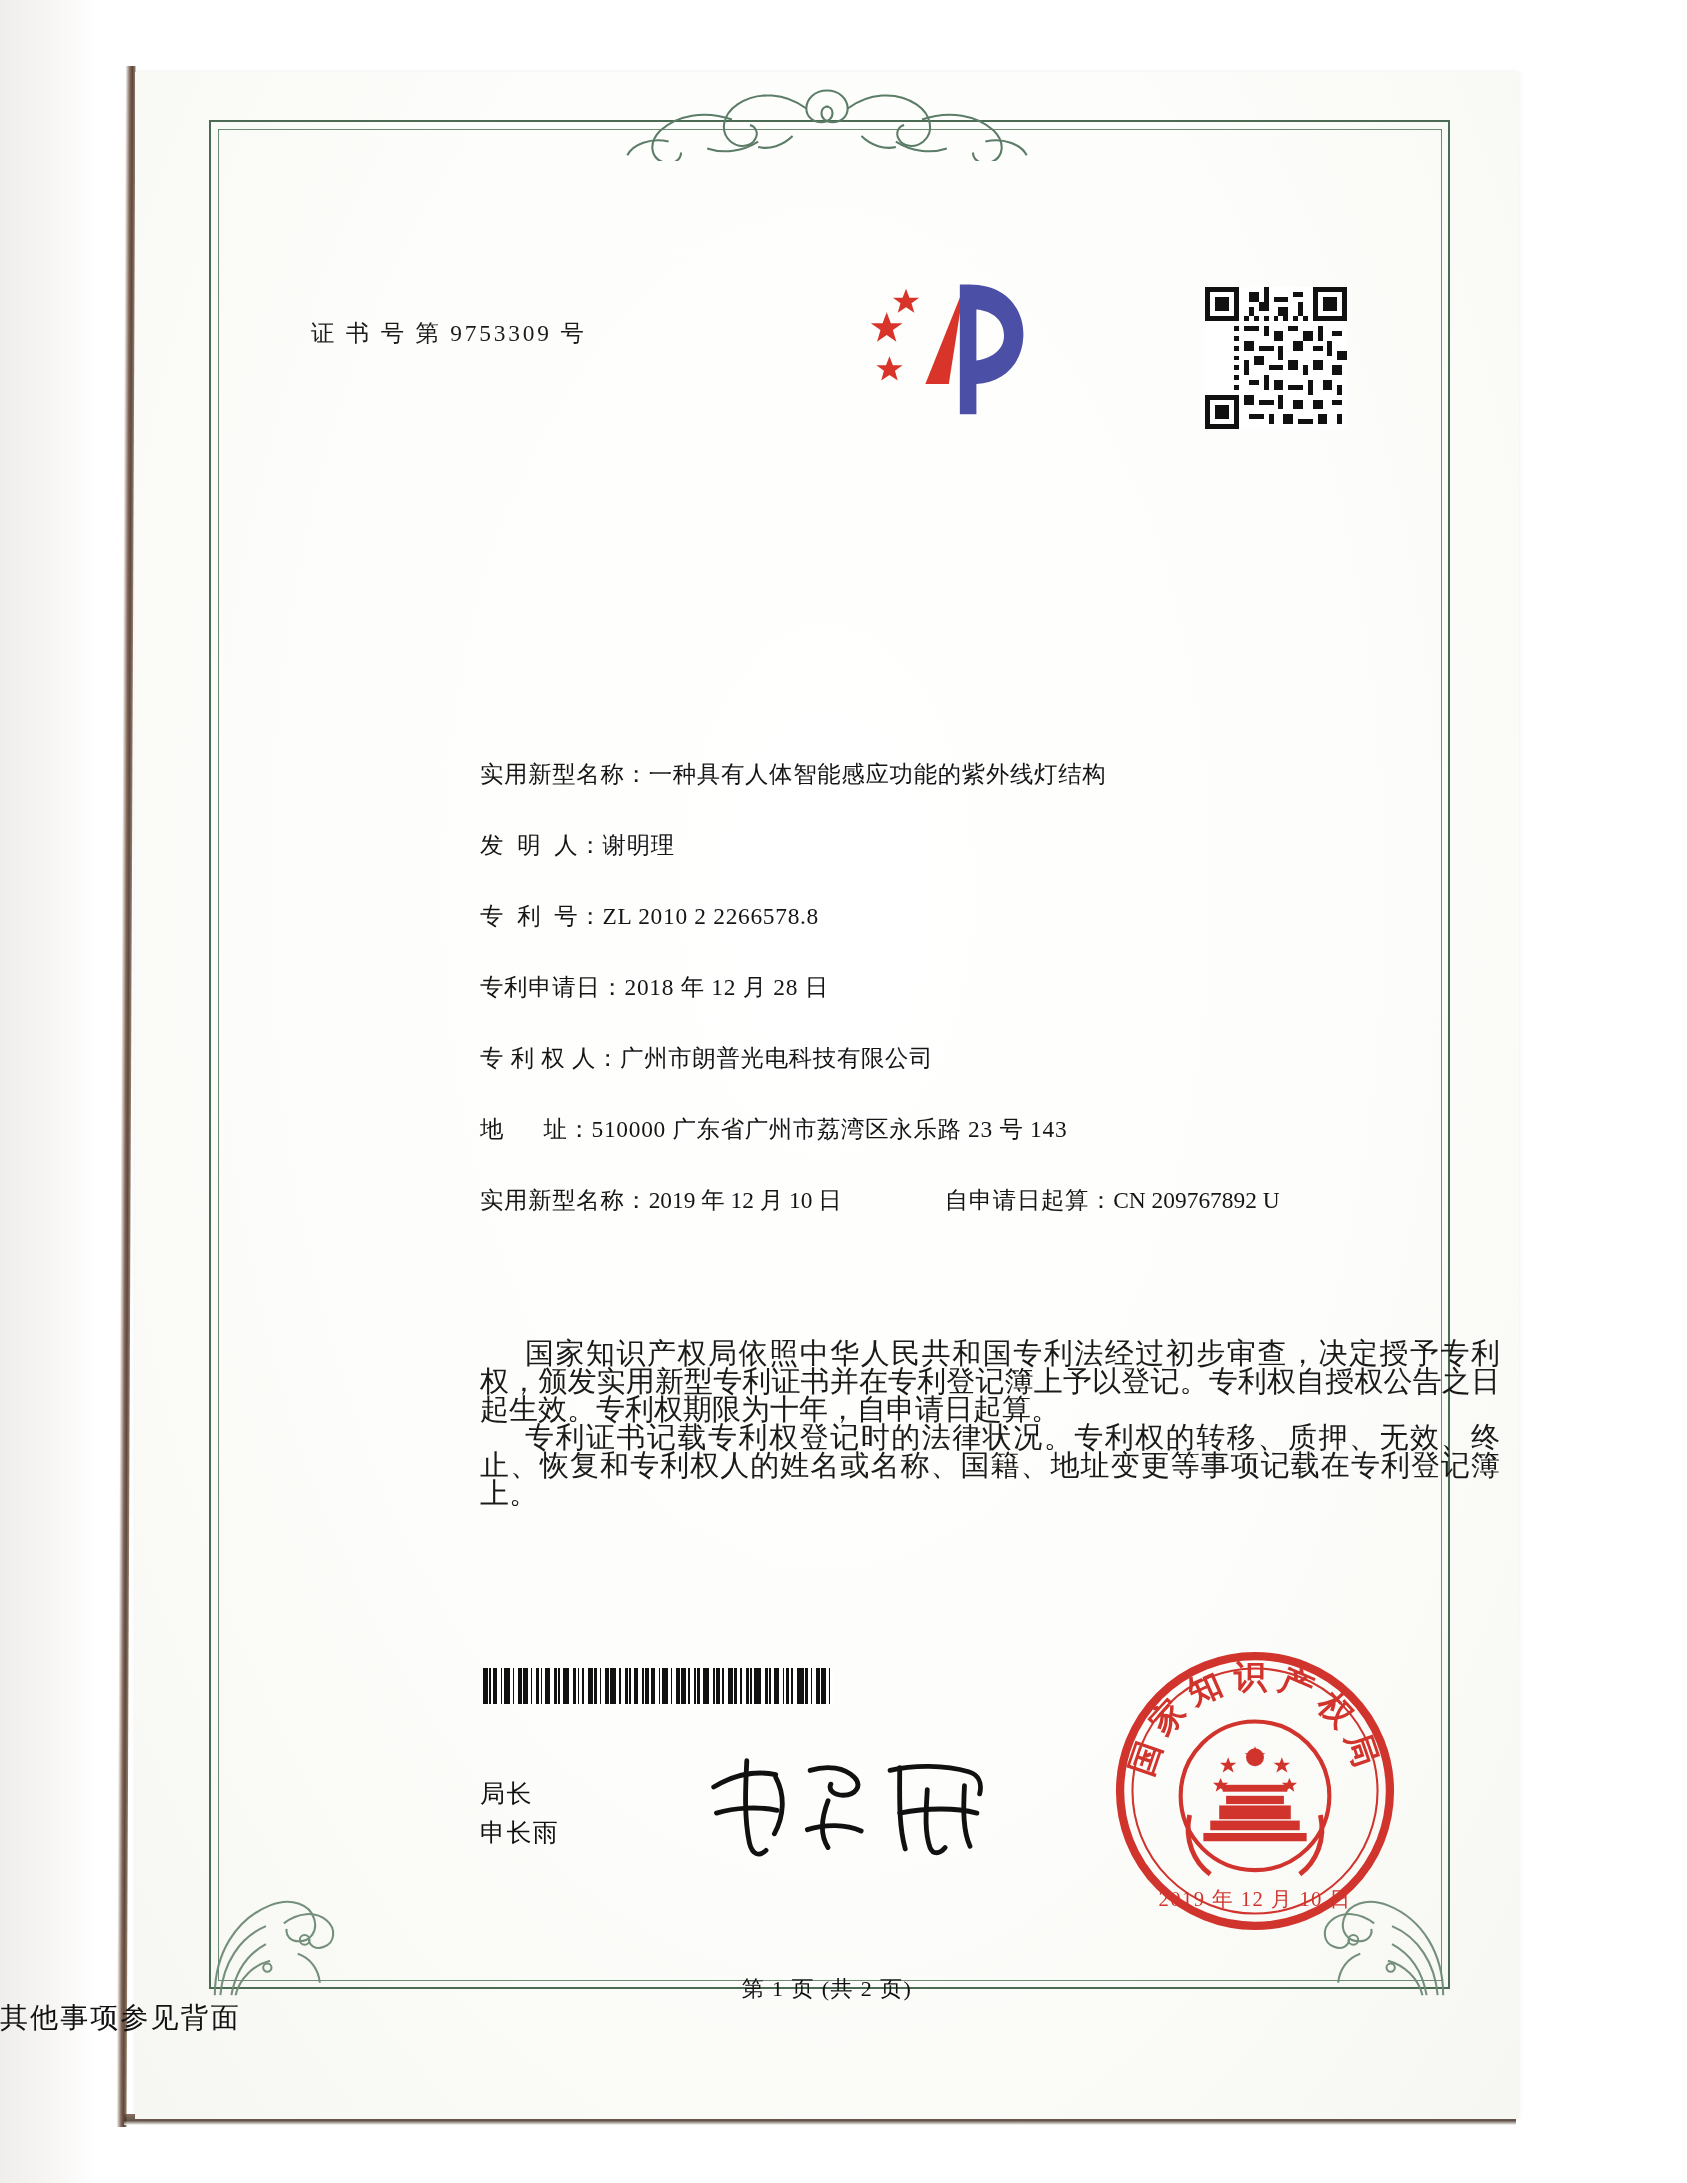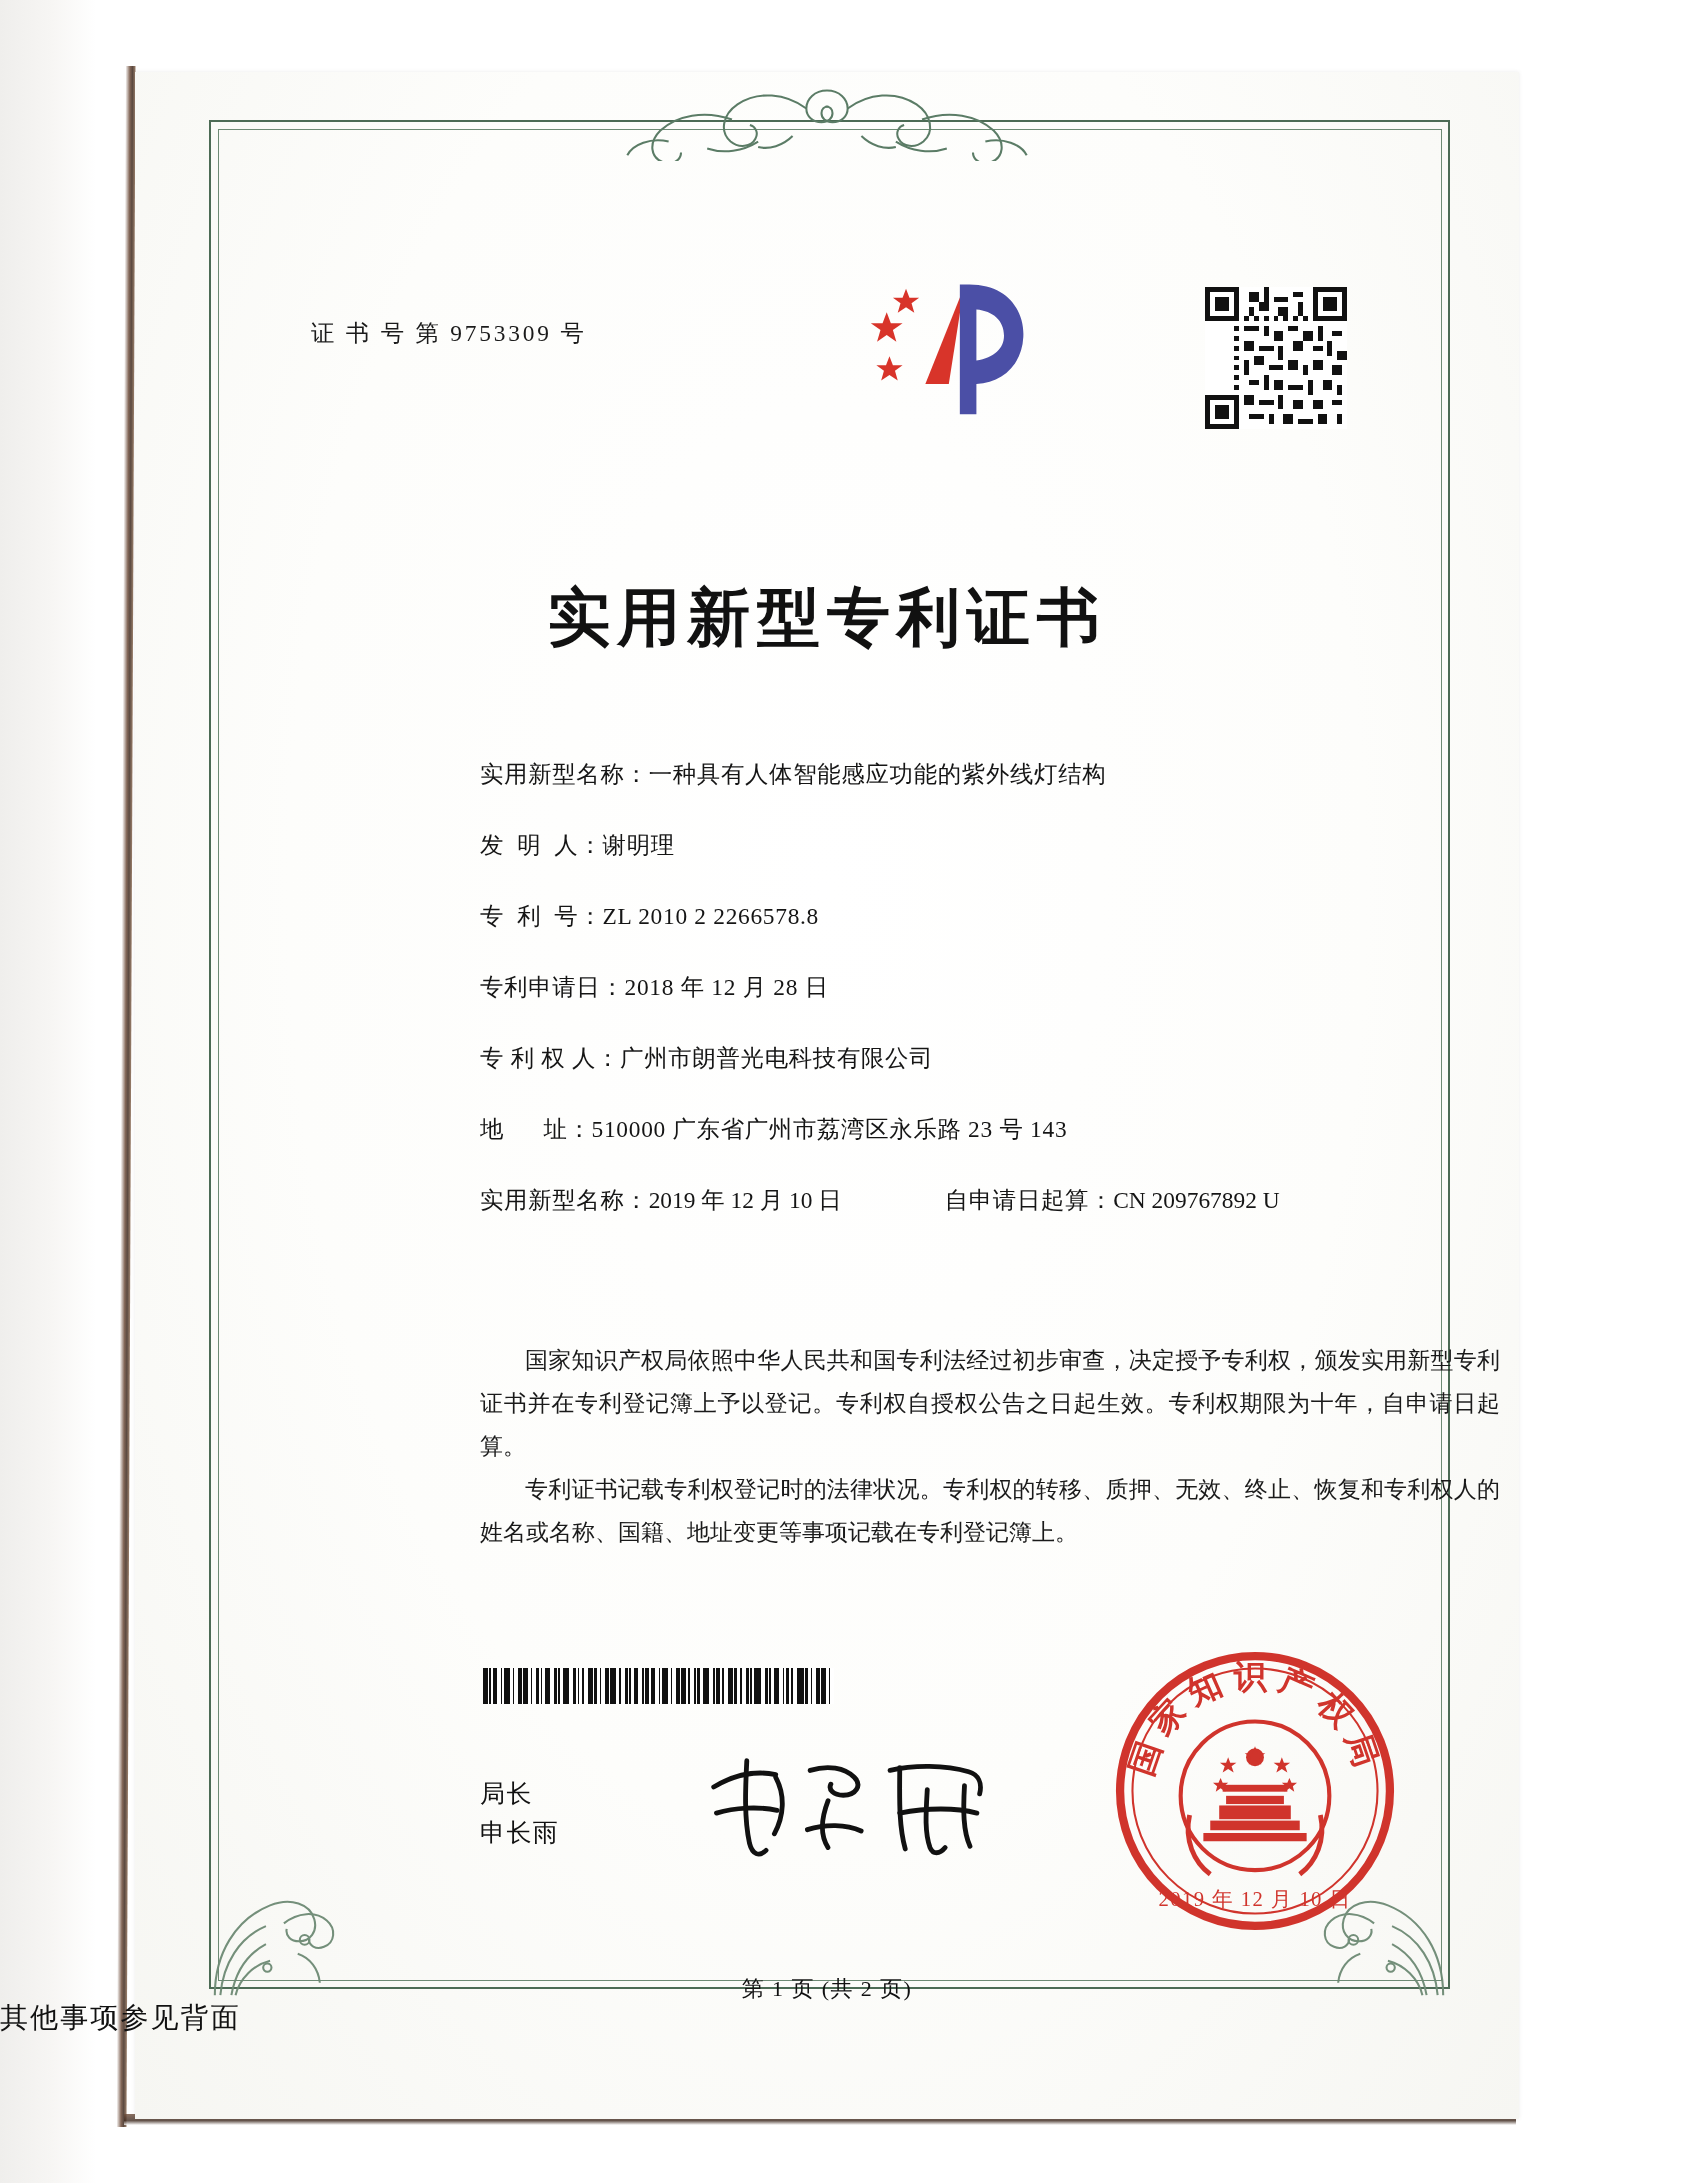--- a/index.html
+++ b/index.html
@@ -165,22 +165,22 @@
     letter-spacing: 0.7px;
   }
   .field-row.split { margin-bottom: 39px; }
   .field-gap { display:inline-block; width: 103px; }
 
   .body-text {
     position: absolute;
     left: 345px;
     top: 1267px;
     width: 1020px;
-    font-size: 23px;
-    line-height: 43px;
+    font-size: 29px;
+    line-height: 28px;
     color: #1a1a1a;
     text-align: justify;
   }
   .body-text p { margin: 0; text-indent: 45px; }
 
   
   .barcode {
     position: absolute;
     left: 348px;
     top: 1596px;
@@ -403,21 +403,20 @@
           <rect x="26" y="23" width="2" height="1"></rect>
         <rect x="9" y="26" width="3" height="1"></rect>
           <rect x="13" y="26" width="1" height="2"></rect>
         <rect x="16" y="26" width="2" height="2"></rect>
           <rect x="19" y="27" width="3" height="1"></rect>
         <rect x="23" y="26" width="2" height="2"></rect>
           <rect x="27" y="26" width="1" height="2"></rect>
       </g>
     </svg>
 
-    <div class="title">实用新型专利证书</div>
 
     <div class="fields">
 
       <div class="field-row">
         <span class="field-label">实用新型名称：</span>
         <span class="field-value">一种具有人体智能感应功能的紫外线灯结构</span>
       </div>
 
       <div class="field-row">
         <span class="field-label">发  明  人：</span>

